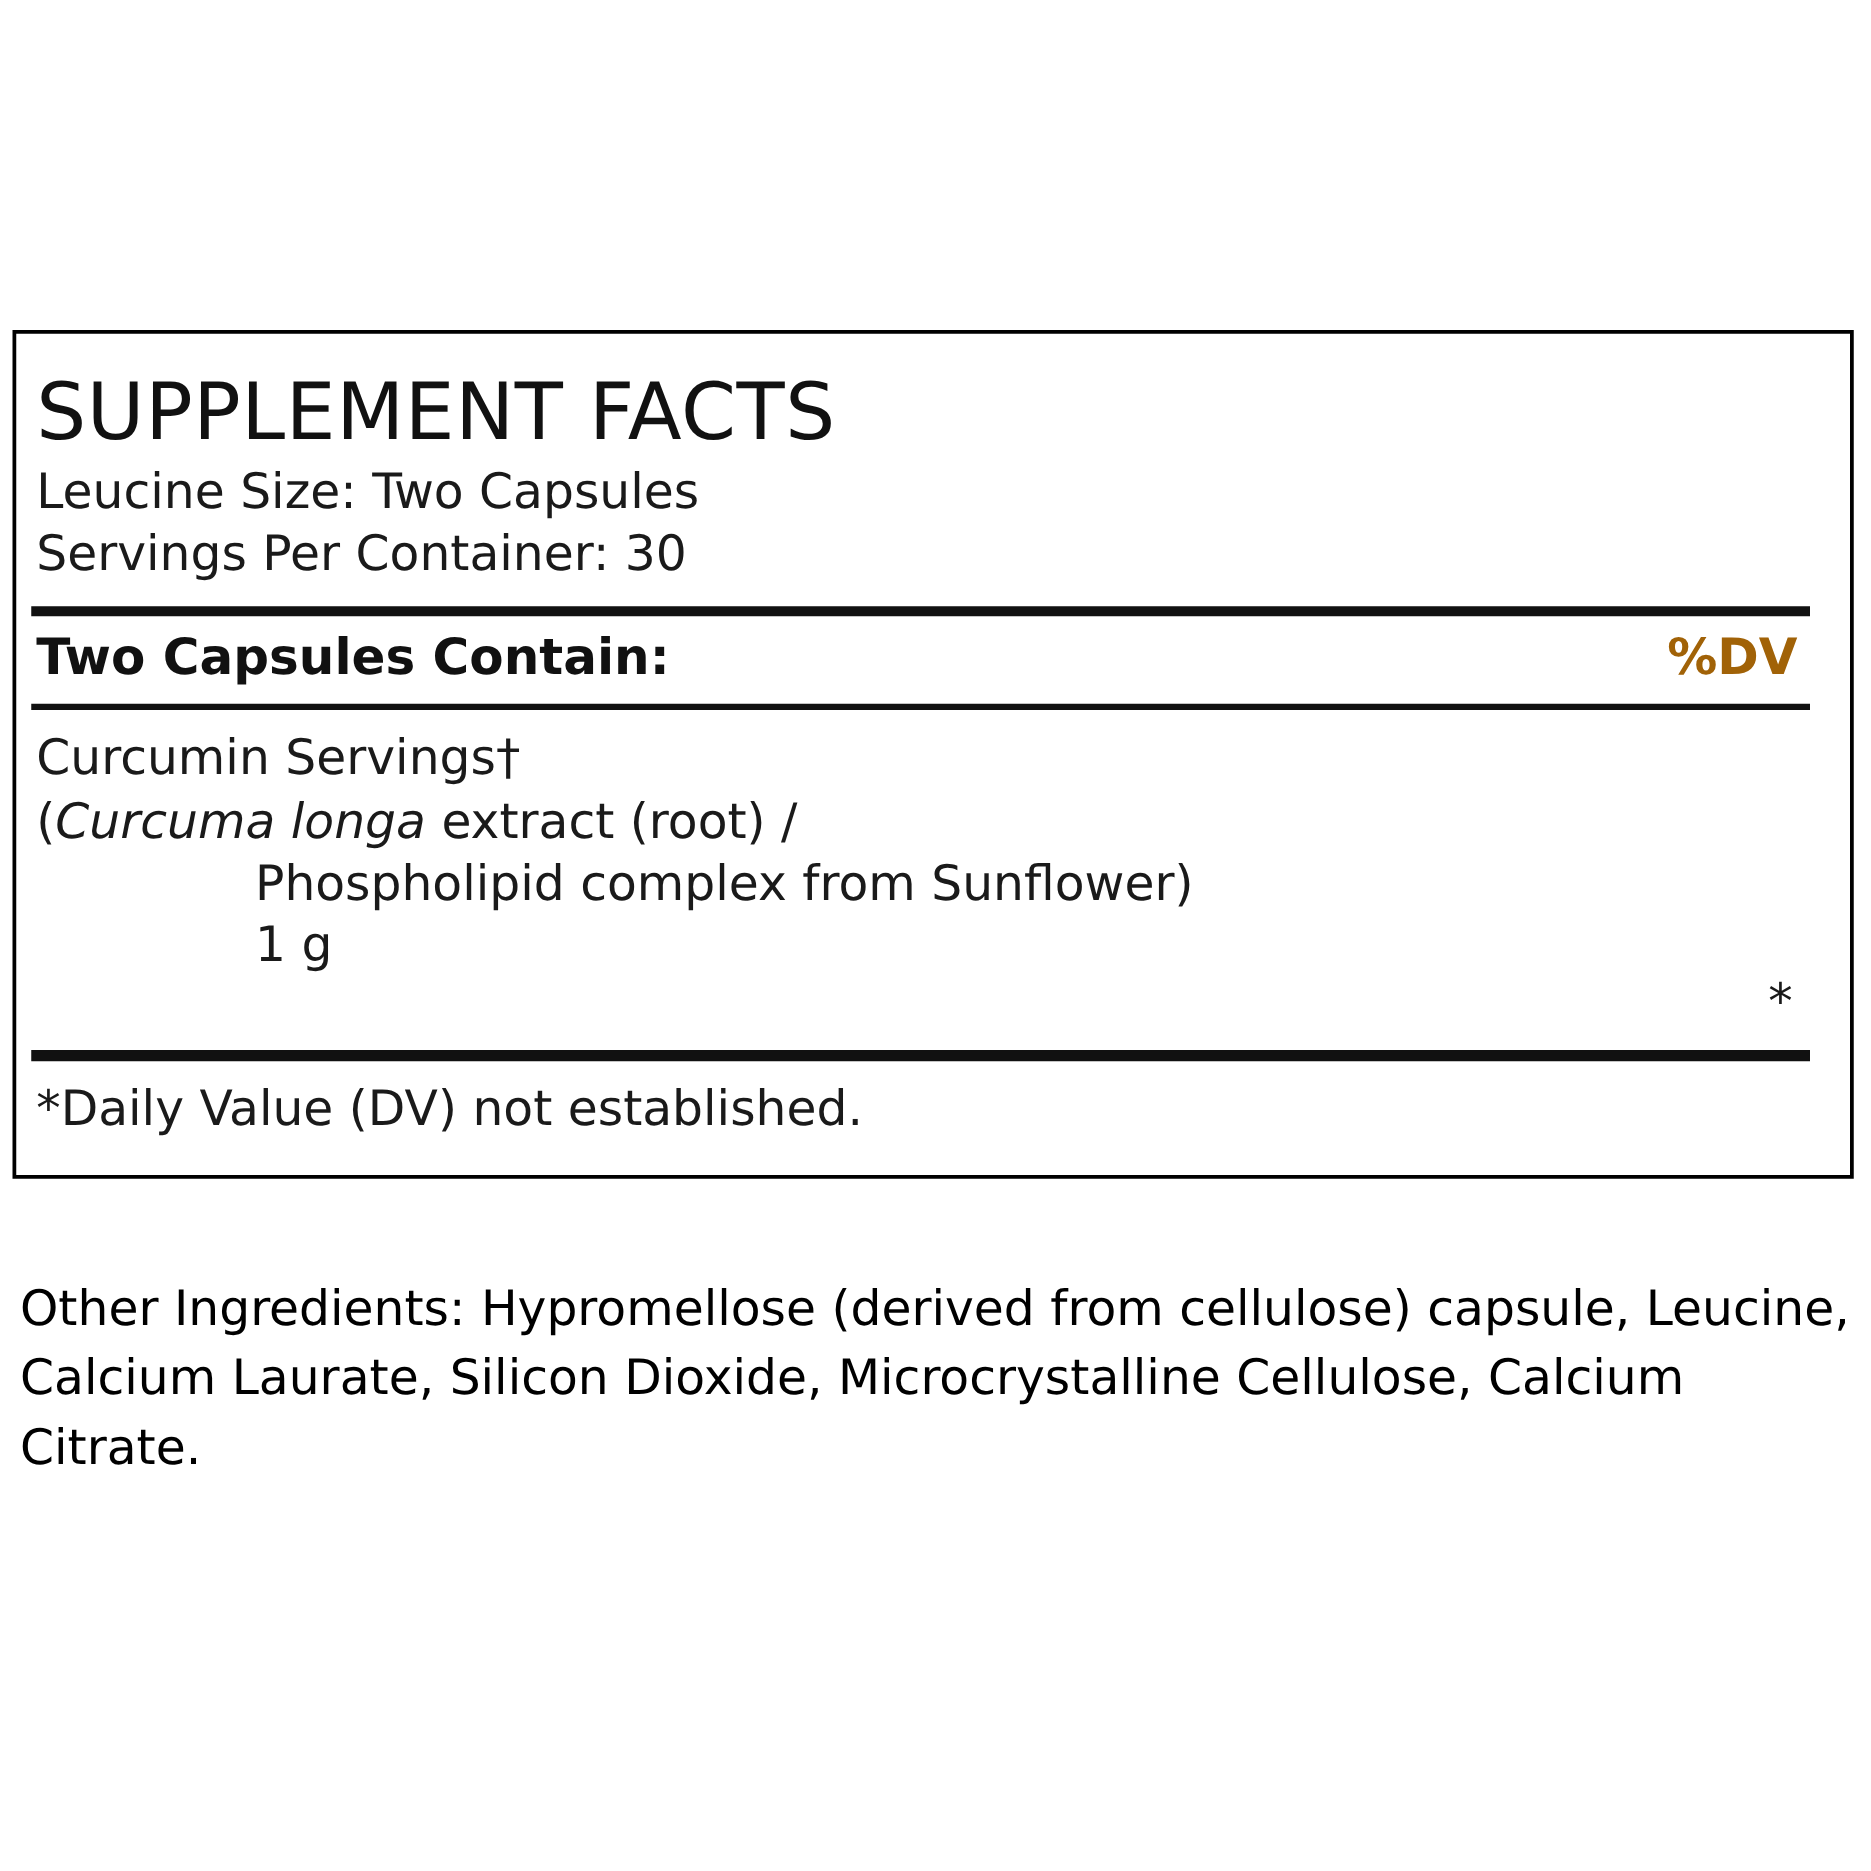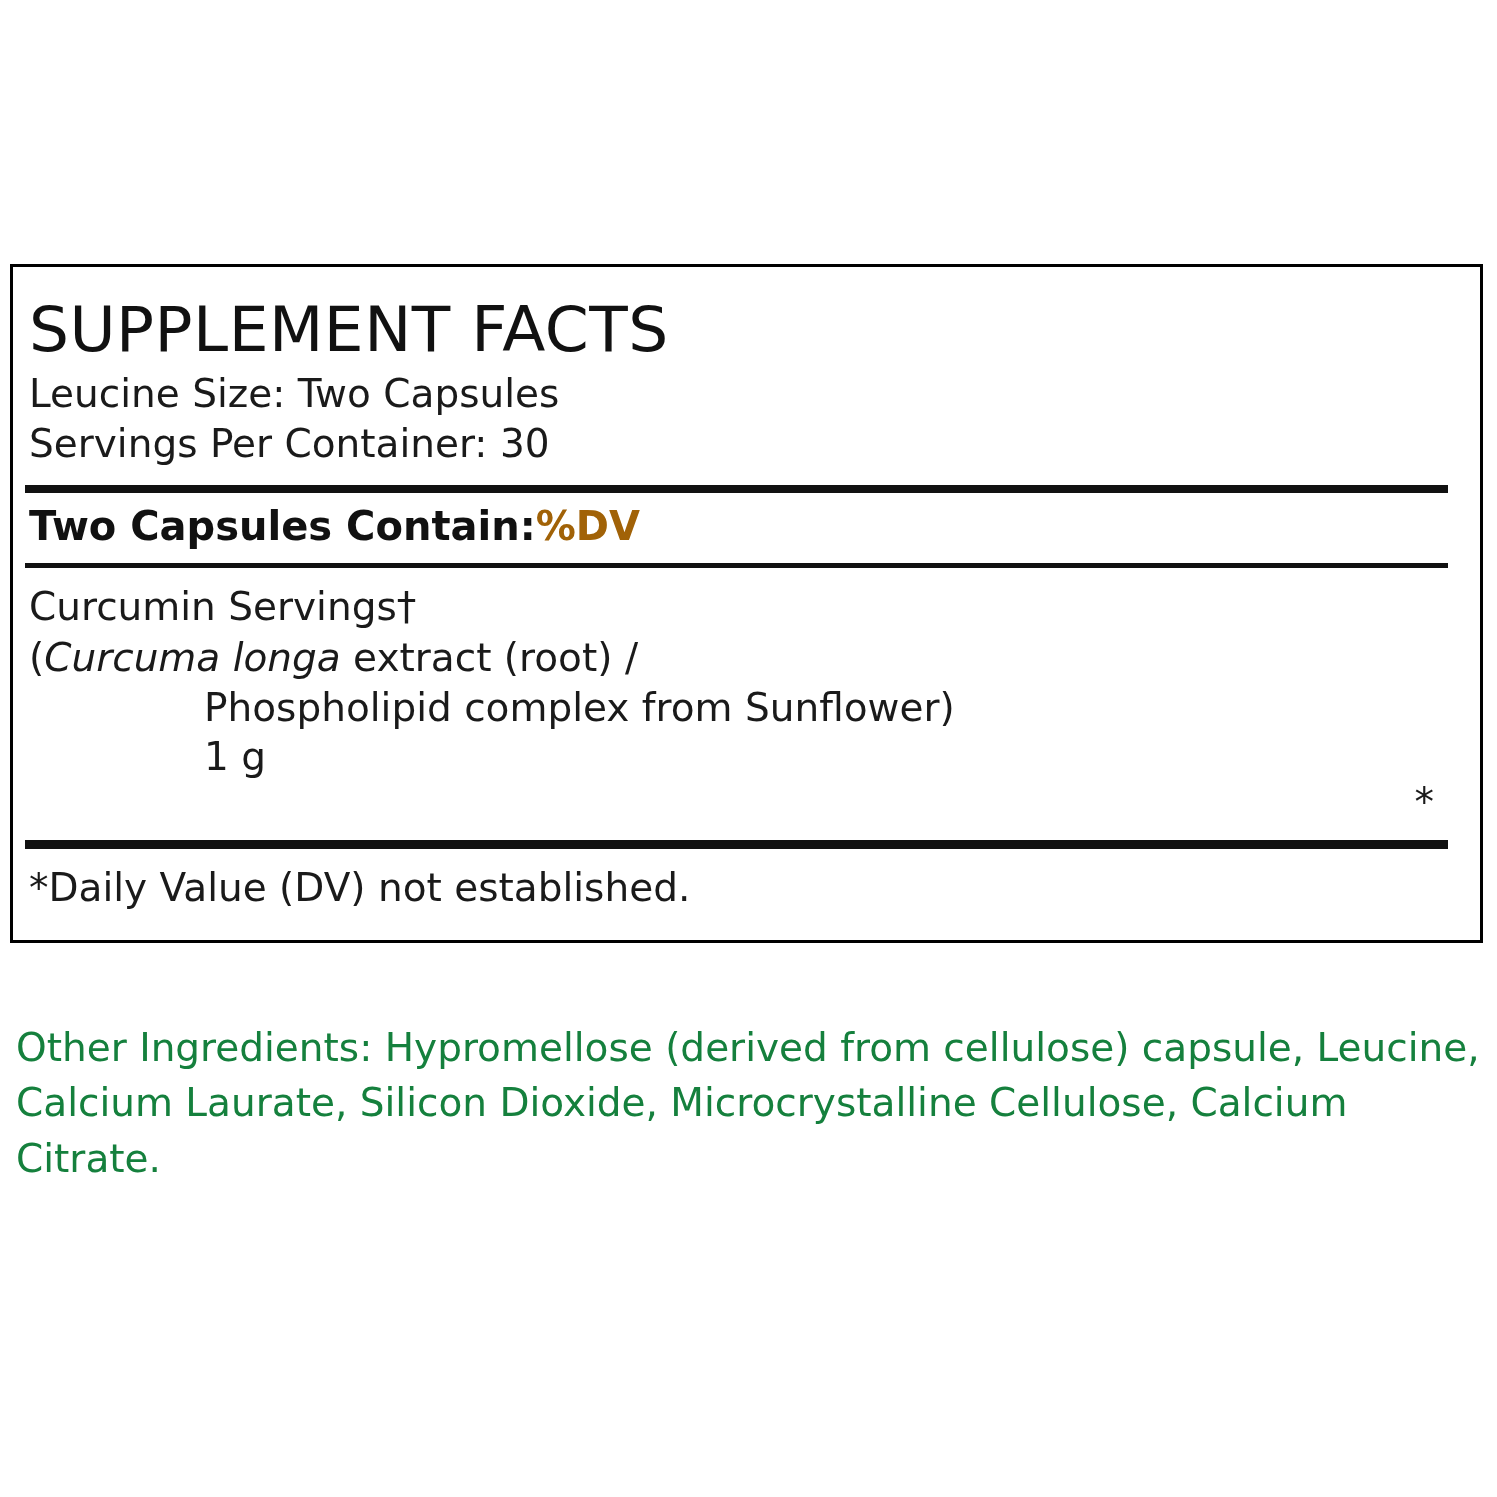--- a/index.html
+++ b/index.html
@@ -54,21 +54,21 @@
     margin-top: 6px;
   }
   .rule-bottom {
     border-top: 9px solid #111111;
     margin-top: 10px;
   }
 
   .header-row {
     display: flex;
     align-items: baseline;
-    justify-content: flex-start;
+    justify-content: space-between;
     padding: 10px 4px 8px 4px;
   }
   .header-row .hdr-left {
     font-size: 40px;
     font-weight: bold;
     color: #111111;
   }
   .header-row .hdr-right {
     font-size: 40px;
     font-weight: bold;
@@ -123,21 +123,21 @@
     color: #1a1a1a;
   }
 
   #other-ingredients {
     position: absolute;
     left: 10px;
     top: 1020px;
     width: 1477px;
     font-size: 39px;
     line-height: 1.42;
-    color: #15803d;
+    color: #000000;
     padding: 0 6px;
     box-sizing: border-box;
   }
 </style>
 </head>
 <body>
 
 <div id="panel">
 
   <div class="facts-title">SUPPLEMENT FACTS</div>

